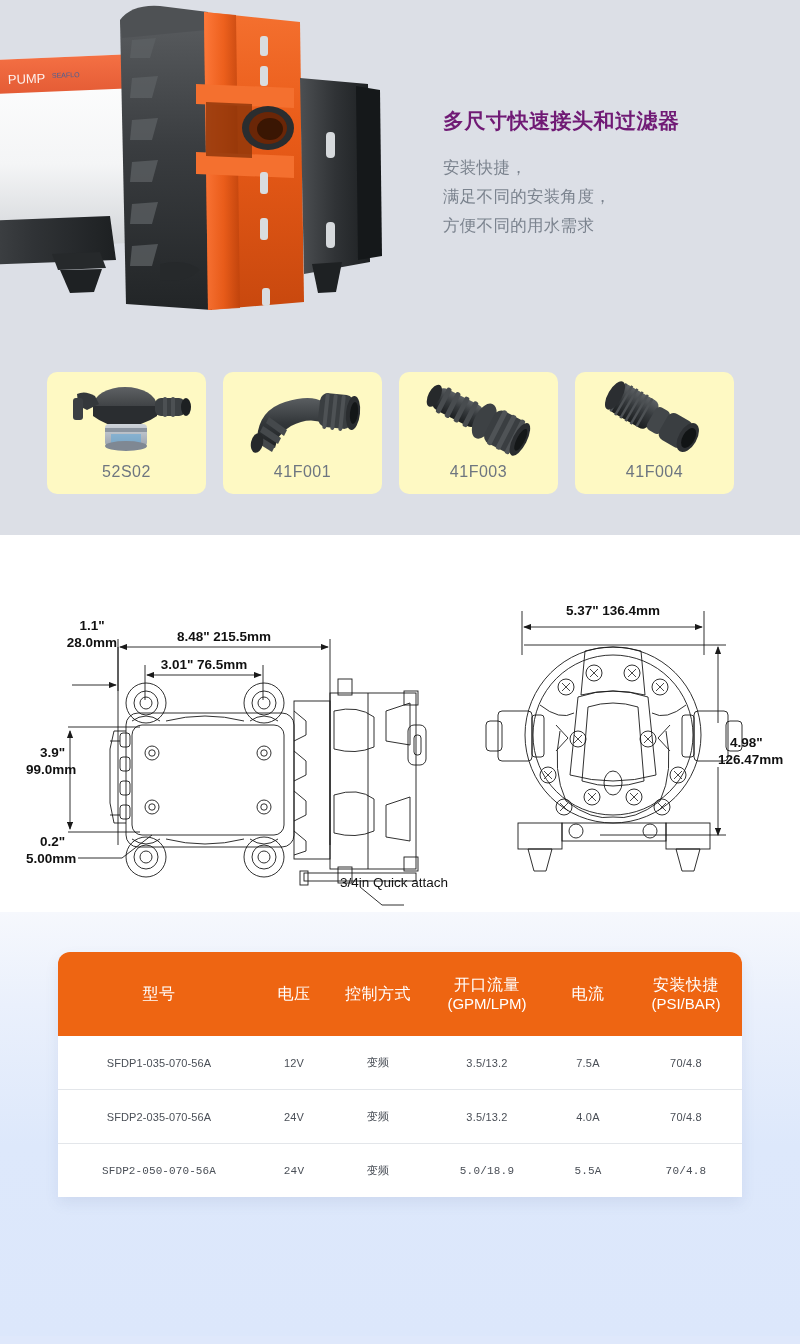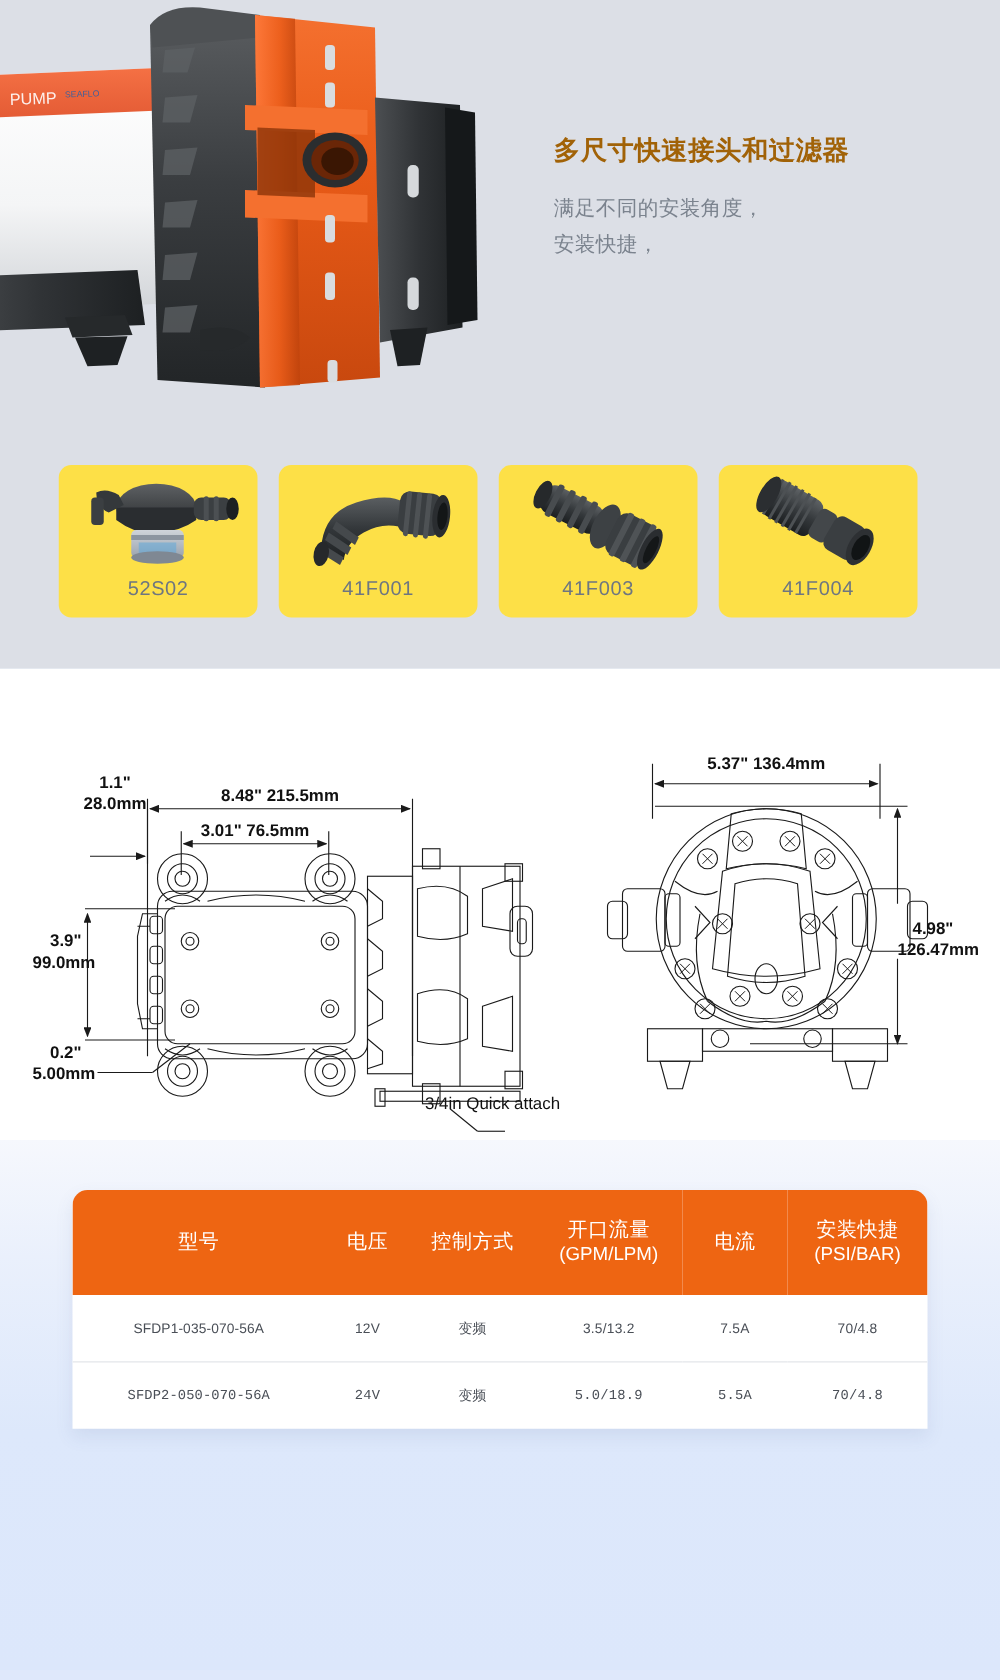--- a/index.html
+++ b/index.html
@@ -19,39 +19,39 @@
     background:#dcdfe6;
   }
   .hero-photo{
     position:absolute;left:-40px;top:-8px;width:460px;height:360px;
   }
 
   .hero-text{
     position:absolute;left:443px;top:108px;width:340px;
   }
   .hero-title{
-    font-size:21px;font-weight:bold;color:#a16207;
+    font-size:21px;font-weight:bold;color:#701a75;
     letter-spacing:0.5px;line-height:1.2;
     white-space:nowrap;
   }
   .hero-sub{
     margin-top:20px;
     font-size:16.5px;color:#7b838e;line-height:1.75;
     letter-spacing:0.3px;
   }
   .hero-sub span{display:block;}
 
   
   .cards{
     position:absolute;left:47px;top:372px;
     display:flex;gap:17px;
   }
   .card{
     width:159px;height:122px;
-    background:#fde047;
+    background:#fef9c3;
     border-radius:10px;
     position:relative;
     display:flex;flex-direction:column;
     align-items:center;justify-content:flex-end;
   }
   .card-art{
     position:absolute;left:0;top:4px;width:159px;height:84px;
   }
   .card-label{
     position:relative;
@@ -202,22 +202,23 @@
         <path d="M396 94 L420 98 L422 264 L398 268 Z" fill="#15181a"></path>
         <rect x="366" y="140" width="9" height="26" rx="4" fill="#d6d9dc"></rect>
         <rect x="366" y="230" width="9" height="26" rx="4" fill="#d6d9dc"></rect>
         <path d="M352 272 L382 270 L376 300 L358 301 Z" fill="#1e2123"></path>
       </g>
     </svg>
 
     <div class="hero-text">
       <div class="hero-title">多尺寸快速接头和过滤器</div>
       <div class="hero-sub">
+        <span>安装快捷，</span>
         <span>满足不同的安装角度，</span>
-        <span>安装快捷，</span>
+        <span>方便不同的用水需求</span>
       </div>
     </div>
 
     <div class="cards">
 
       <div class="card">
         <svg class="card-art" viewBox="0 0 159 84">
           <defs>
             <linearGradient id="ac1" x1="0" y1="0" x2="0" y2="1">
               <stop offset="0" stop-color="#5e6164"></stop>
@@ -568,20 +569,28 @@
         <tbody>
           <tr>
             <td class="model">SFDP1-035-070-56A</td>
             <td>12V</td>
             <td>变频</td>
             <td>3.5/13.2</td>
             <td>7.5A</td>
             <td>70/4.8</td>
           </tr>
           <tr>
+            <td class="model">SFDP2-035-070-56A</td>
+            <td>24V</td>
+            <td>变频</td>
+            <td>3.5/13.2</td>
+            <td>4.0A</td>
+            <td>70/4.8</td>
+          </tr>
+          <tr>
             <td class="model">SFDP2-050-070-56A</td>
             <td>24V</td>
             <td>变频</td>
             <td>5.0/18.9</td>
             <td>5.5A</td>
             <td>70/4.8</td>
           </tr>
         </tbody>
       </table>
     </div>

